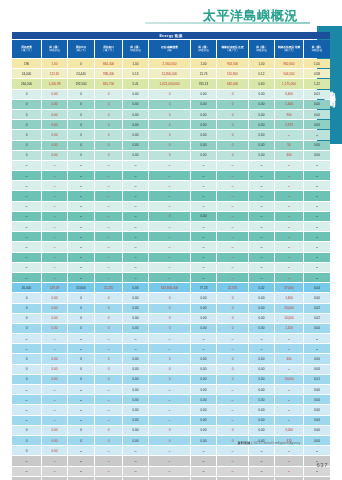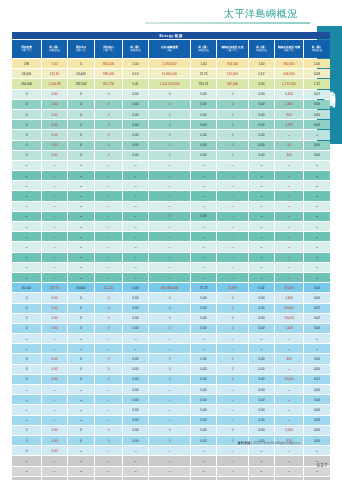--- a/index.html
+++ b/index.html
@@ -10,21 +10,21 @@
     overflow: hidden;
   }
   .page { position: relative; width: 342px; height: 480px; background: #fff; }
 
   
   .page-header {
     position: absolute; left: 0; top: 0; width: 312px; height: 28px;
   }
   .header-title {
     position: absolute; right: 14px; top: 7px;
-    font-size: 10px; font-weight: normal; letter-spacing: .6px;
+    font-size: 13px; font-weight: bold; letter-spacing: .6px;
     color: #23a08c; white-space: nowrap;
   }
   .header-rule {
     position: absolute; left: 145px; top: 22px; width: 165px; height: 1.6px;
     background: linear-gradient(to right, #cfe6e2, #8fd0c6);
   }
 
   
   .side-tab {
     position: absolute; right: 0; top: 26px; width: 25px; height: 118px;

